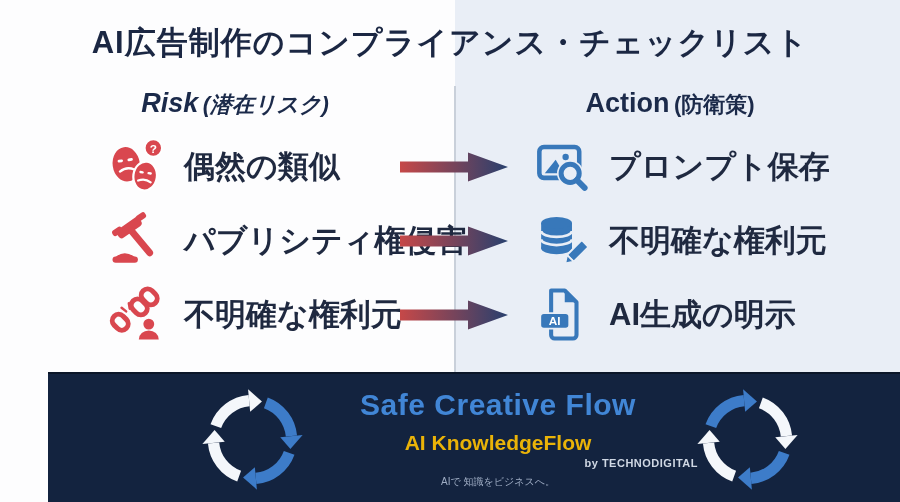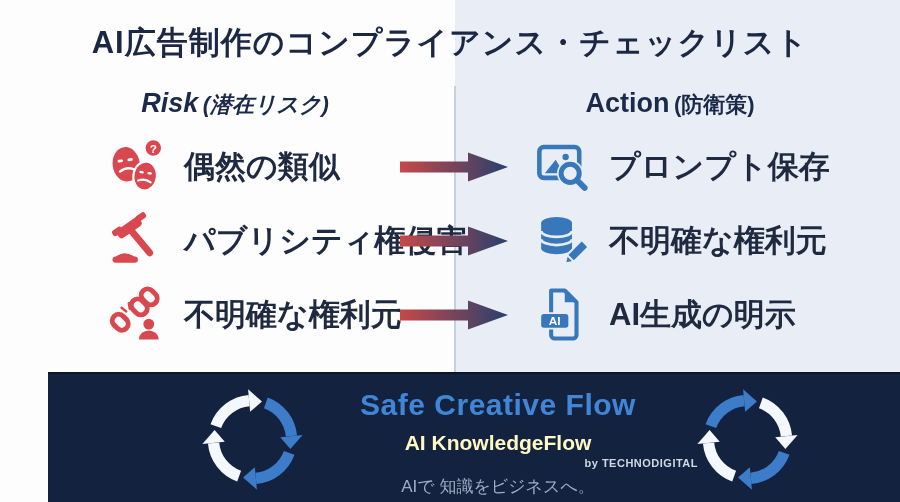--- a/index.html
+++ b/index.html
@@ -21,23 +21,23 @@
   .item .icon { width:58px; height:58px; flex:0 0 58px; }
   .item .label { font-size:31px; font-weight:700; color:#1f2940; white-space:nowrap; }
   .arrow-wrap { position:absolute; left:400px; top:14px; width:112px; height:38px; }
   .footer { position:absolute; left:0; top:372px; width:900px; height:130px;
             background:#13233f; border-top:2px solid #0b1628;margin-left:48px; }
   .cycle { position:absolute; width:113px; height:113px; top:9px; }
   .cycle.left { left:148px; }
   .cycle.right { left:643px; }
   .f-text { position:absolute; left:250px; top:14px; width:400px; text-align:center; }
   .f-headline { font-size:30px; font-weight:700; color:#4186d6; letter-spacing:0.5px; }
-  .f-brand { margin-top:9px; font-size:21px; font-weight:700; color:#fef9c3; }
+  .f-brand { margin-top:9px; font-size:21px; font-weight:700; color:#eab308; }
   .f-byline { margin-top:2px; font-size:11px; font-weight:700; color:#d0d8e4; letter-spacing:0.5px;text-align:right; }
-  .f-tagline { margin-top:6px; font-size:17px; color:#9fadc4; }
+  .f-tagline { margin-top:6px; font-size:10px; color:#9fadc4; }
   svg { display:block; }
 </style>
 </head>
 <body>
 
 <div class="canvas">
   <div class="panel-right"></div>
 
   <h1 class="title">AI広告制作のコンプライアンス・チェックリスト</h1>
 

